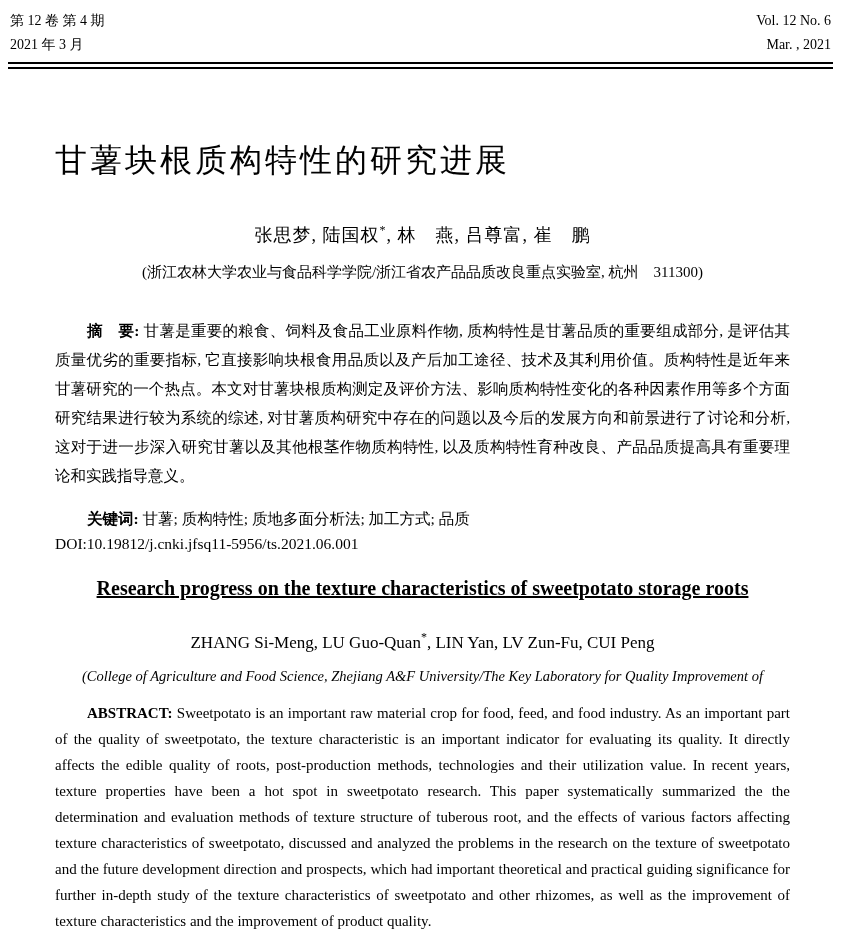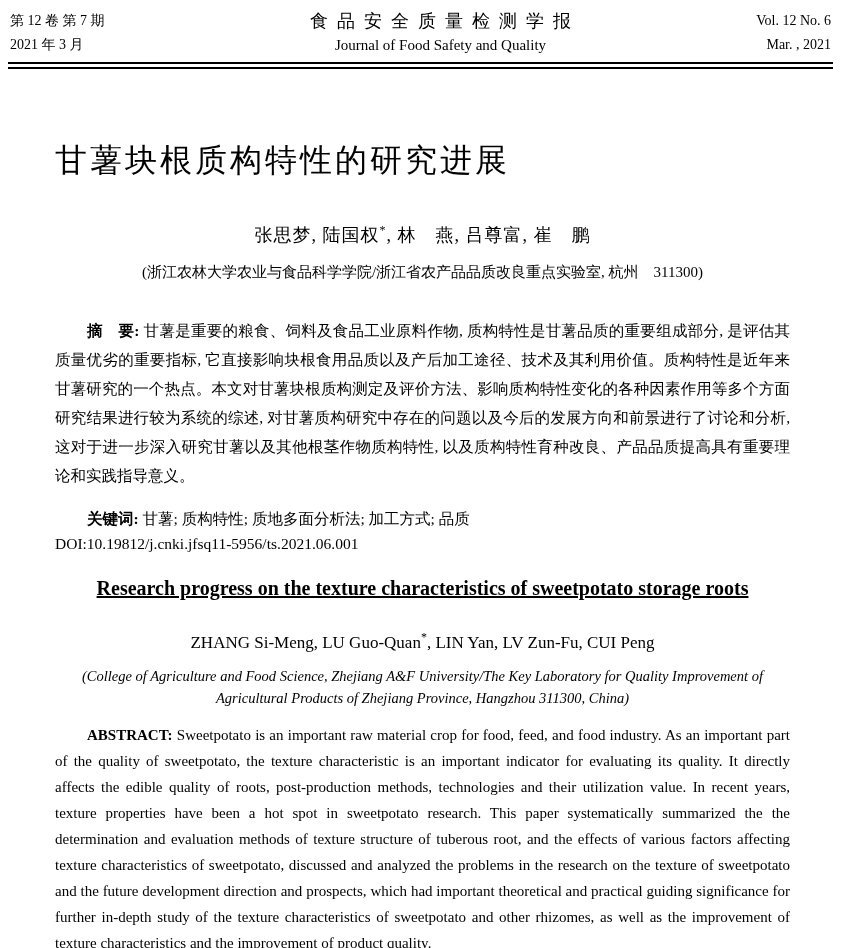--- a/index.html
+++ b/index.html
@@ -87,26 +87,22 @@
     font-size: 15px;
     line-height: 26px;
     text-align: justify;
   }
 </style>
 </head>
 <body>
 
 <div class="header">
   <div class="h-col h-left">
-    <div>第 12 卷 第 7 期</div>
+    <div>第 12 卷 第 4 期</div>
     <div>2021 年 3 月</div>
-  </div>
-  <div class="h-col h-center">
-    <div class="zh">食品安全质量检测学报</div>
-    <div class="en">Journal of Food Safety and Quality</div>
   </div>
   <div class="h-col h-right">
     <div>Vol. 12 No. 6</div>
     <div>Mar. , 2021</div>
   </div>
 </div>
 
 <div class="double-rule"></div>
 
 <div class="content">
@@ -122,18 +118,17 @@
   <div class="kw-zh"><span class="lbl">关键词:</span> <span>甘薯; 质构特性; 质地多面分析法; 加工方式; 品质</span></div>
 
   <div class="doi">DOI:10.19812/j.cnki.jfsq11-5956/ts.2021.06.001</div>
 
   <h2 class="title-en">Research progress on the texture characteristics of sweetpotato storage roots</h2>
 
   <div class="authors-en"><span>ZHANG Si-Meng, LU Guo-Quan</span><sup class="ast">*</sup><span>, LIN Yan, LV Zun-Fu, CUI Peng</span></div>
 
   <div class="affil-en">
     <div>(College of Agriculture and Food Science, Zhejiang A&amp;F University/The Key Laboratory for Quality Improvement of</div>
-    <div>Agricultural Products of Zhejiang Province, Hangzhou 311300, China)</div>
   </div>
 
   <p class="abstract-en"><span class="lbl">ABSTRACT:</span> <span>Sweetpotato is an important raw material crop for food, feed, and food industry. As an important part of the quality of sweetpotato, the texture characteristic is an important indicator for evaluating its quality. It directly affects the edible quality of roots, post-production methods, technologies and their utilization value. In recent years, texture properties have been a hot spot in sweetpotato research. This paper systematically summarized the the determination and evaluation methods of texture structure of tuberous root, and the effects of various factors affecting texture characteristics of sweetpotato, discussed and analyzed the problems in the research on the texture of sweetpotato and the future development direction and prospects, which had important theoretical and practical guiding significance for further in-depth study of the texture characteristics of sweetpotato and other rhizomes, as well as the improvement of texture characteristics and the improvement of product quality.</span></p>
 
 </div>
 
 </body></html>

